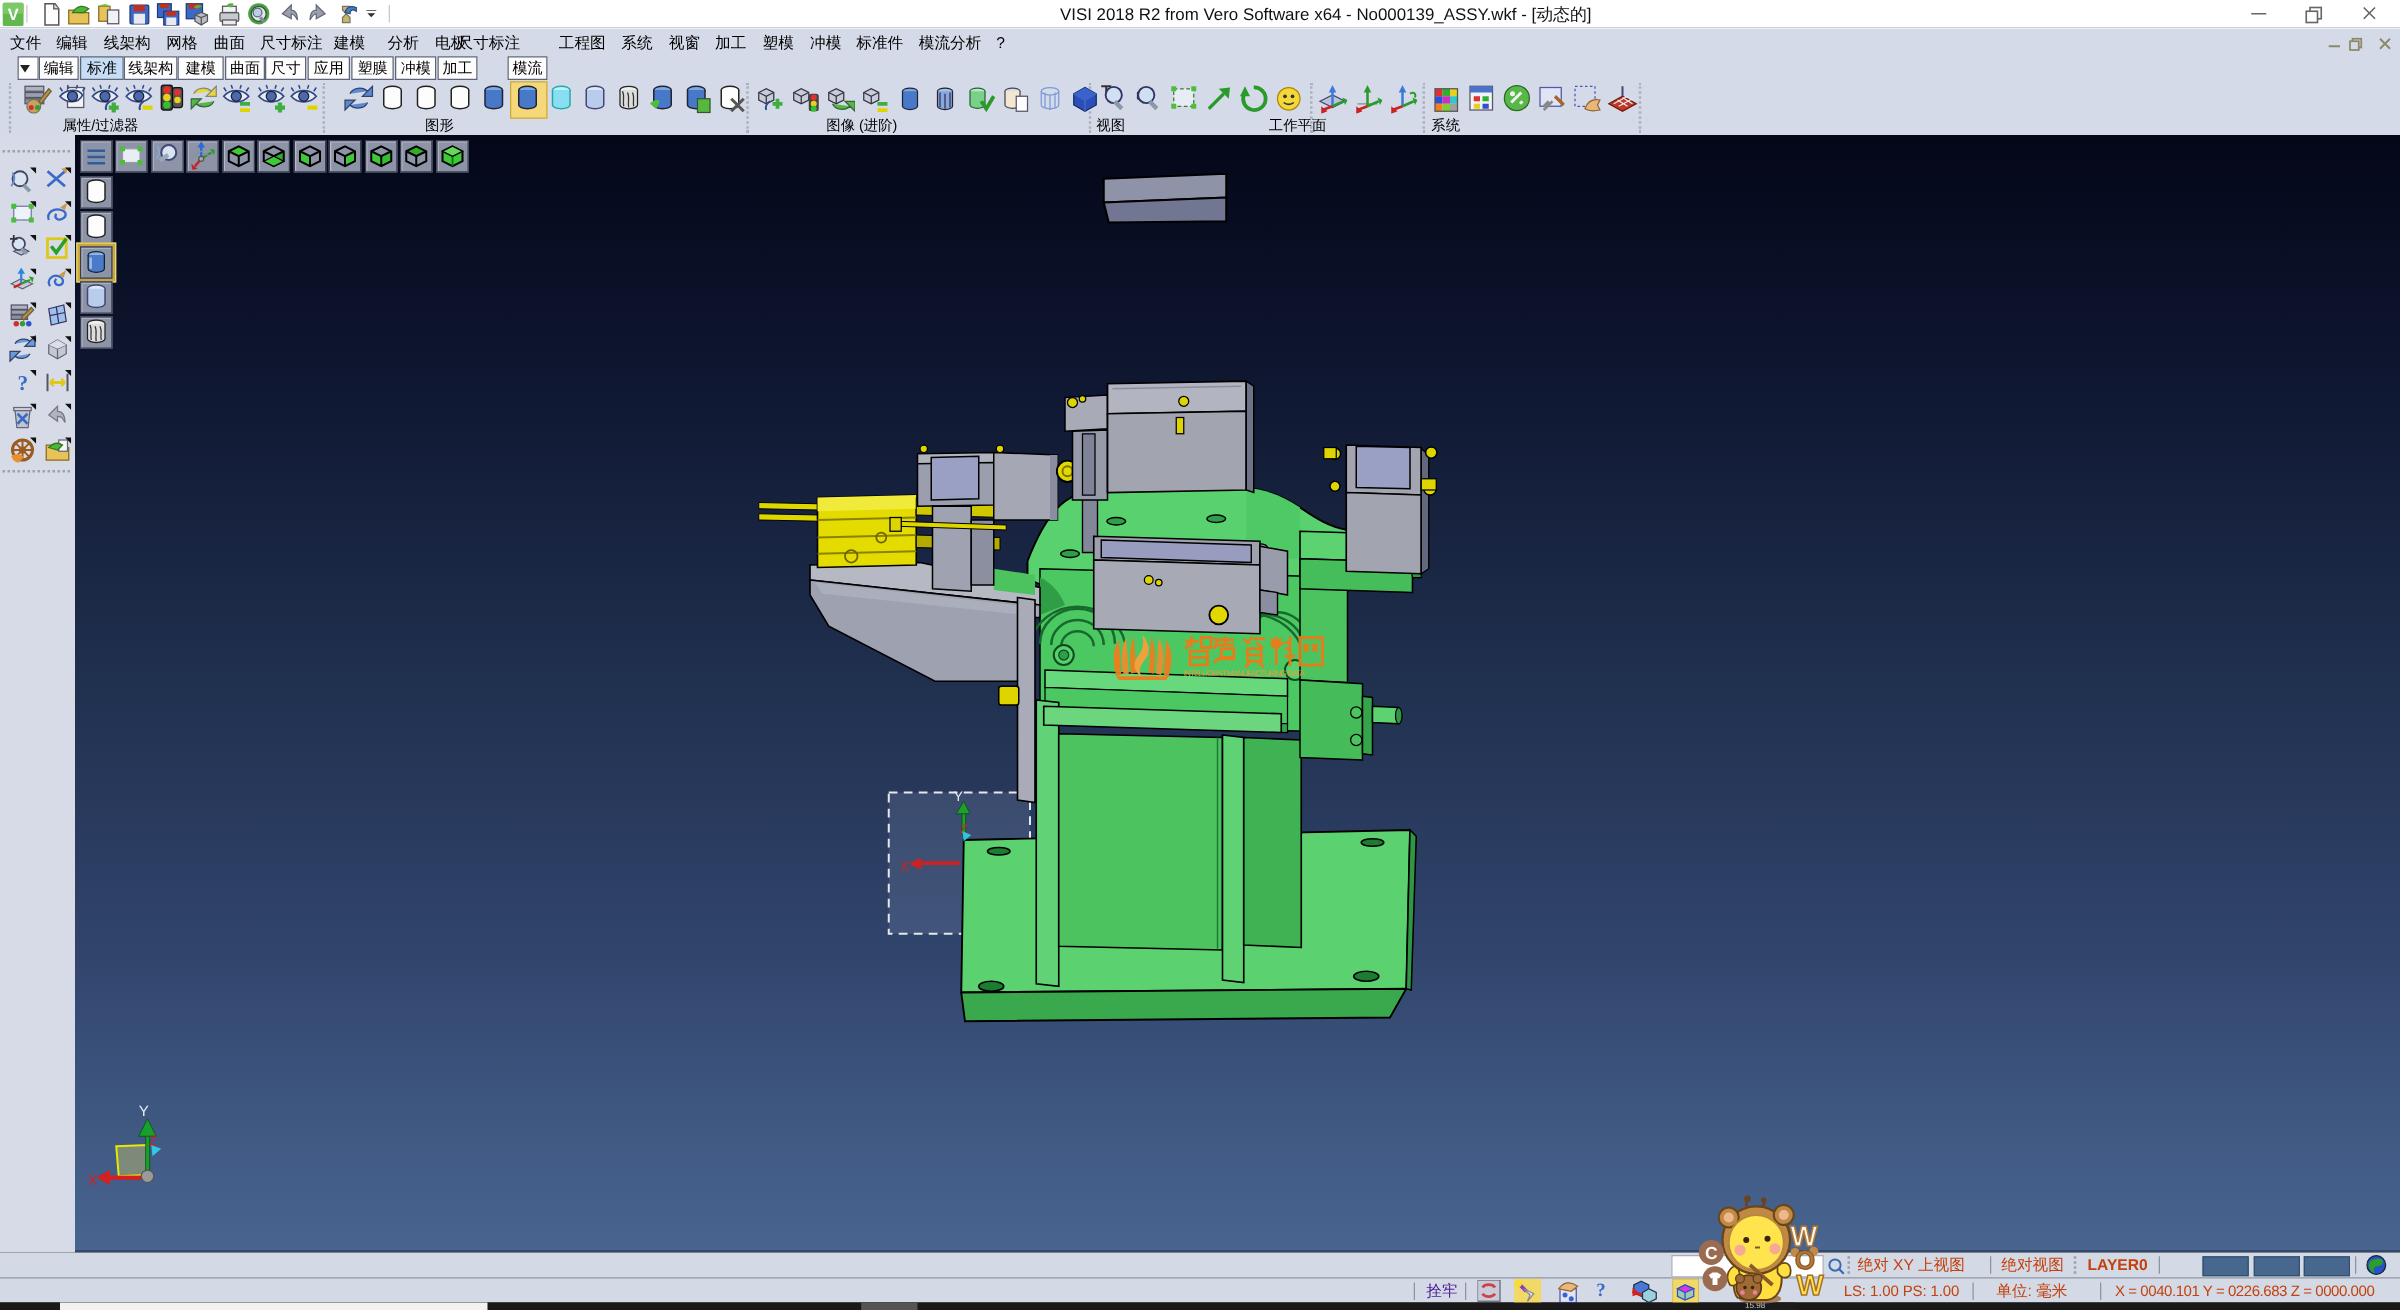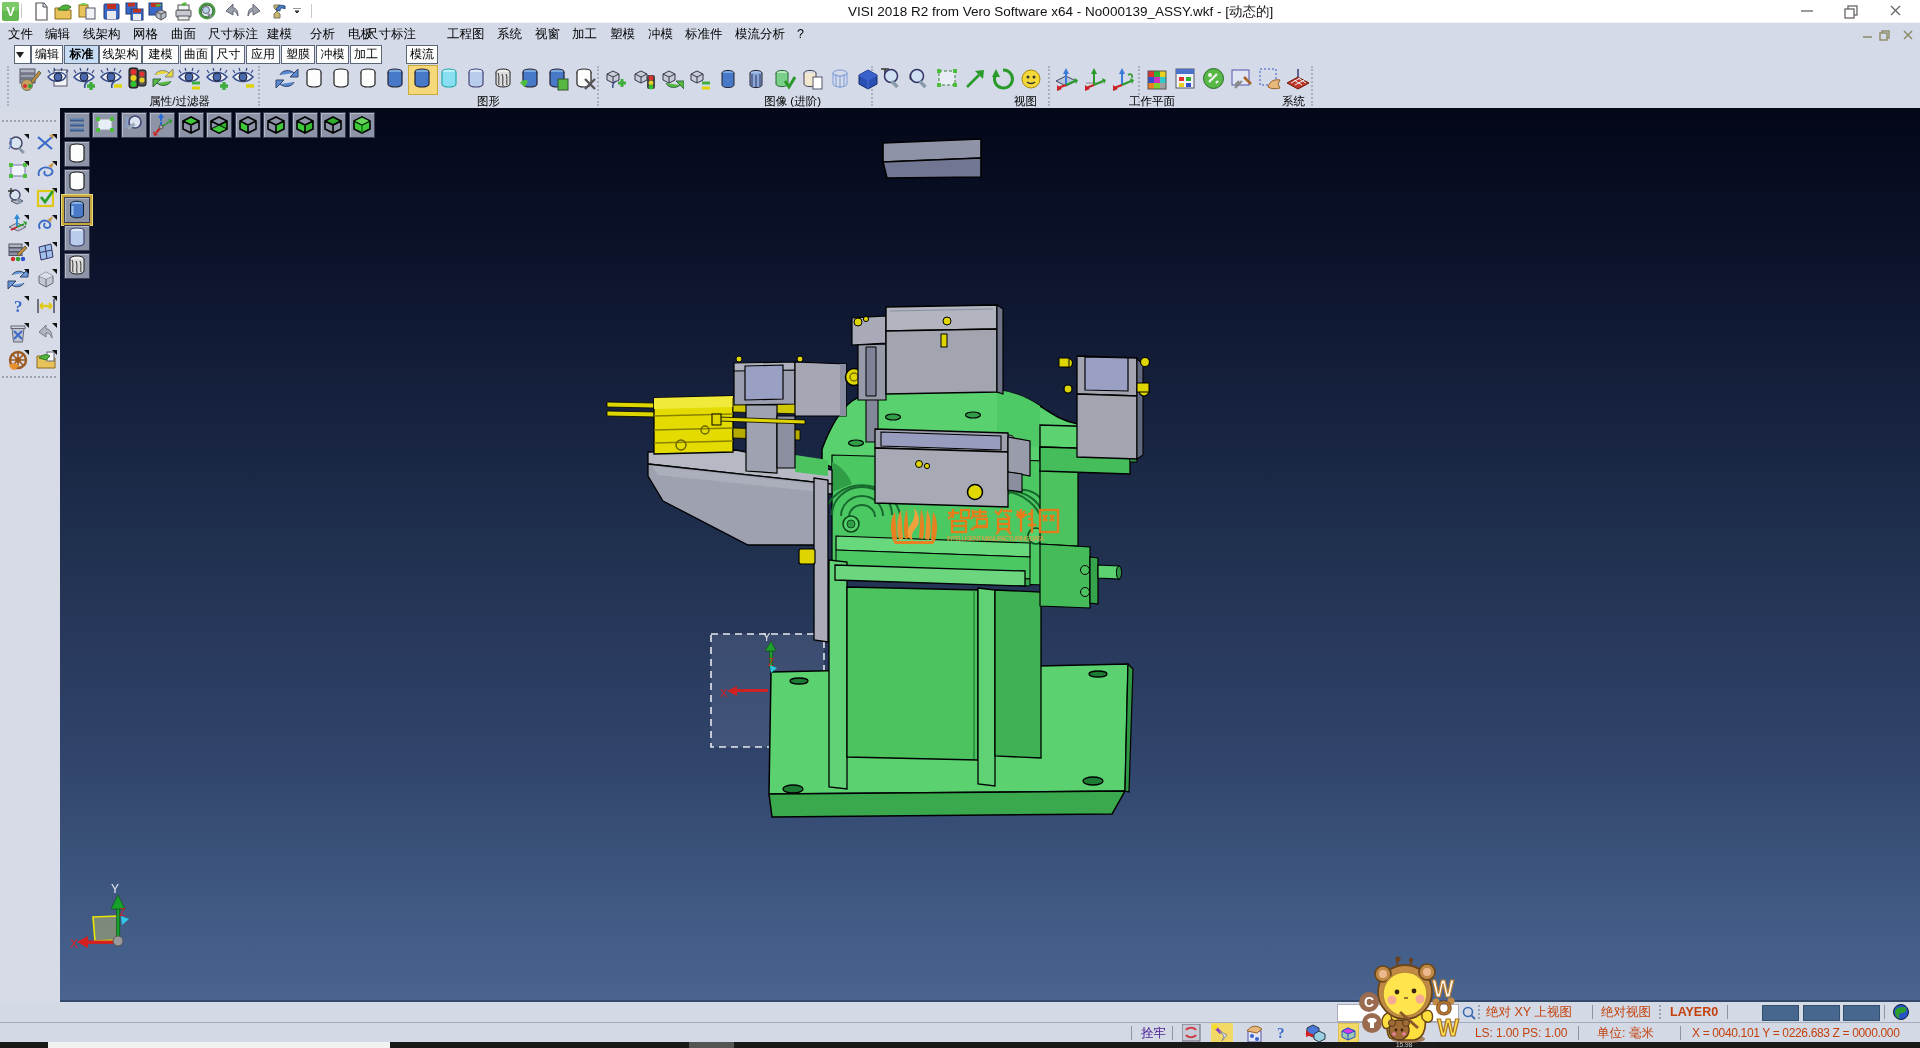--- a/index.html
+++ b/index.html
@@ -4,23 +4,23 @@
 html,body{margin:0;padding:0;background:#000;}
 #app{position:relative;width:1920px;height:1048px;overflow:hidden;
   font-family:"Liberation Sans",sans-serif;-webkit-font-smoothing:antialiased;}
 .abs{position:absolute;}
 .titlebar{left:0;top:0;width:1920px;height:22px;background:#ffffff;}
 .menubar{left:0;top:22px;width:1920px;height:22px;background:#d5dae8;border-top:1px solid #f4f6fa;box-sizing:border-box;}
 .menuitem{position:absolute;top:0;height:22px;line-height:22px;font-size:12.5px;color:#000;white-space:nowrap;}
 .tabrow{left:0;top:44px;width:1920px;height:20px;background:#d5dae8;}
 .tab{position:absolute;top:1px;height:17px;line-height:17px;text-align:center;font-size:12px;
   background:#fdfdfe;border:1px solid #5c6676;color:#000;white-space:nowrap;}
-.tabsel{background:#c6ddf5;font-weight:bold;}
+.tabsel{background:#c6ddf5;font-weight:normal;}
 .toolbar{left:0;top:64px;width:1920px;height:44px;background:#d5dae8;}
-.tlabel{position:absolute;top:30px;height:14px;line-height:14px;font-size:11.5px;color:#000;text-align:right;white-space:nowrap;}
+.tlabel{position:absolute;top:30px;height:14px;line-height:14px;font-size:11.5px;color:#000;text-align:left;white-space:nowrap;}
 .tsep{position:absolute;top:2px;height:40px;width:0;border-left:2px dotted #aab0bf;}
 .ticon{position:absolute;top:3px;width:24px;height:24px;}
 .leftpanel{left:0;top:108px;width:60px;height:894px;background:#d7dbe7;}
 .lhandle{position:absolute;left:2px;width:54px;height:0;border-top:2px dotted #9ba1b0;}
 .licon{position:absolute;width:22px;height:22px;}
 .viewport{left:60px;top:108px;width:1860px;height:894px;box-sizing:border-box;border-bottom:2px solid #33496b;
   background:linear-gradient(180deg,#030718 0%,#0e1630 21%,#20304f 49%,#30436a 72%,#405a84 90%,#48648f 100%);}
 .vbtn{position:absolute;width:24px;height:24px;background:#8e94a7;border:1px solid #393e52;box-shadow:inset 1px 1px 0 #b6bac6;}
 .status1{left:0;top:1002px;width:1920px;height:20px;background:#d4d9e6;}
 .status2{left:0;top:1022px;width:1920px;height:20px;background:#d4d9e6;border-top:1px solid #a6acba;box-sizing:border-box;}

